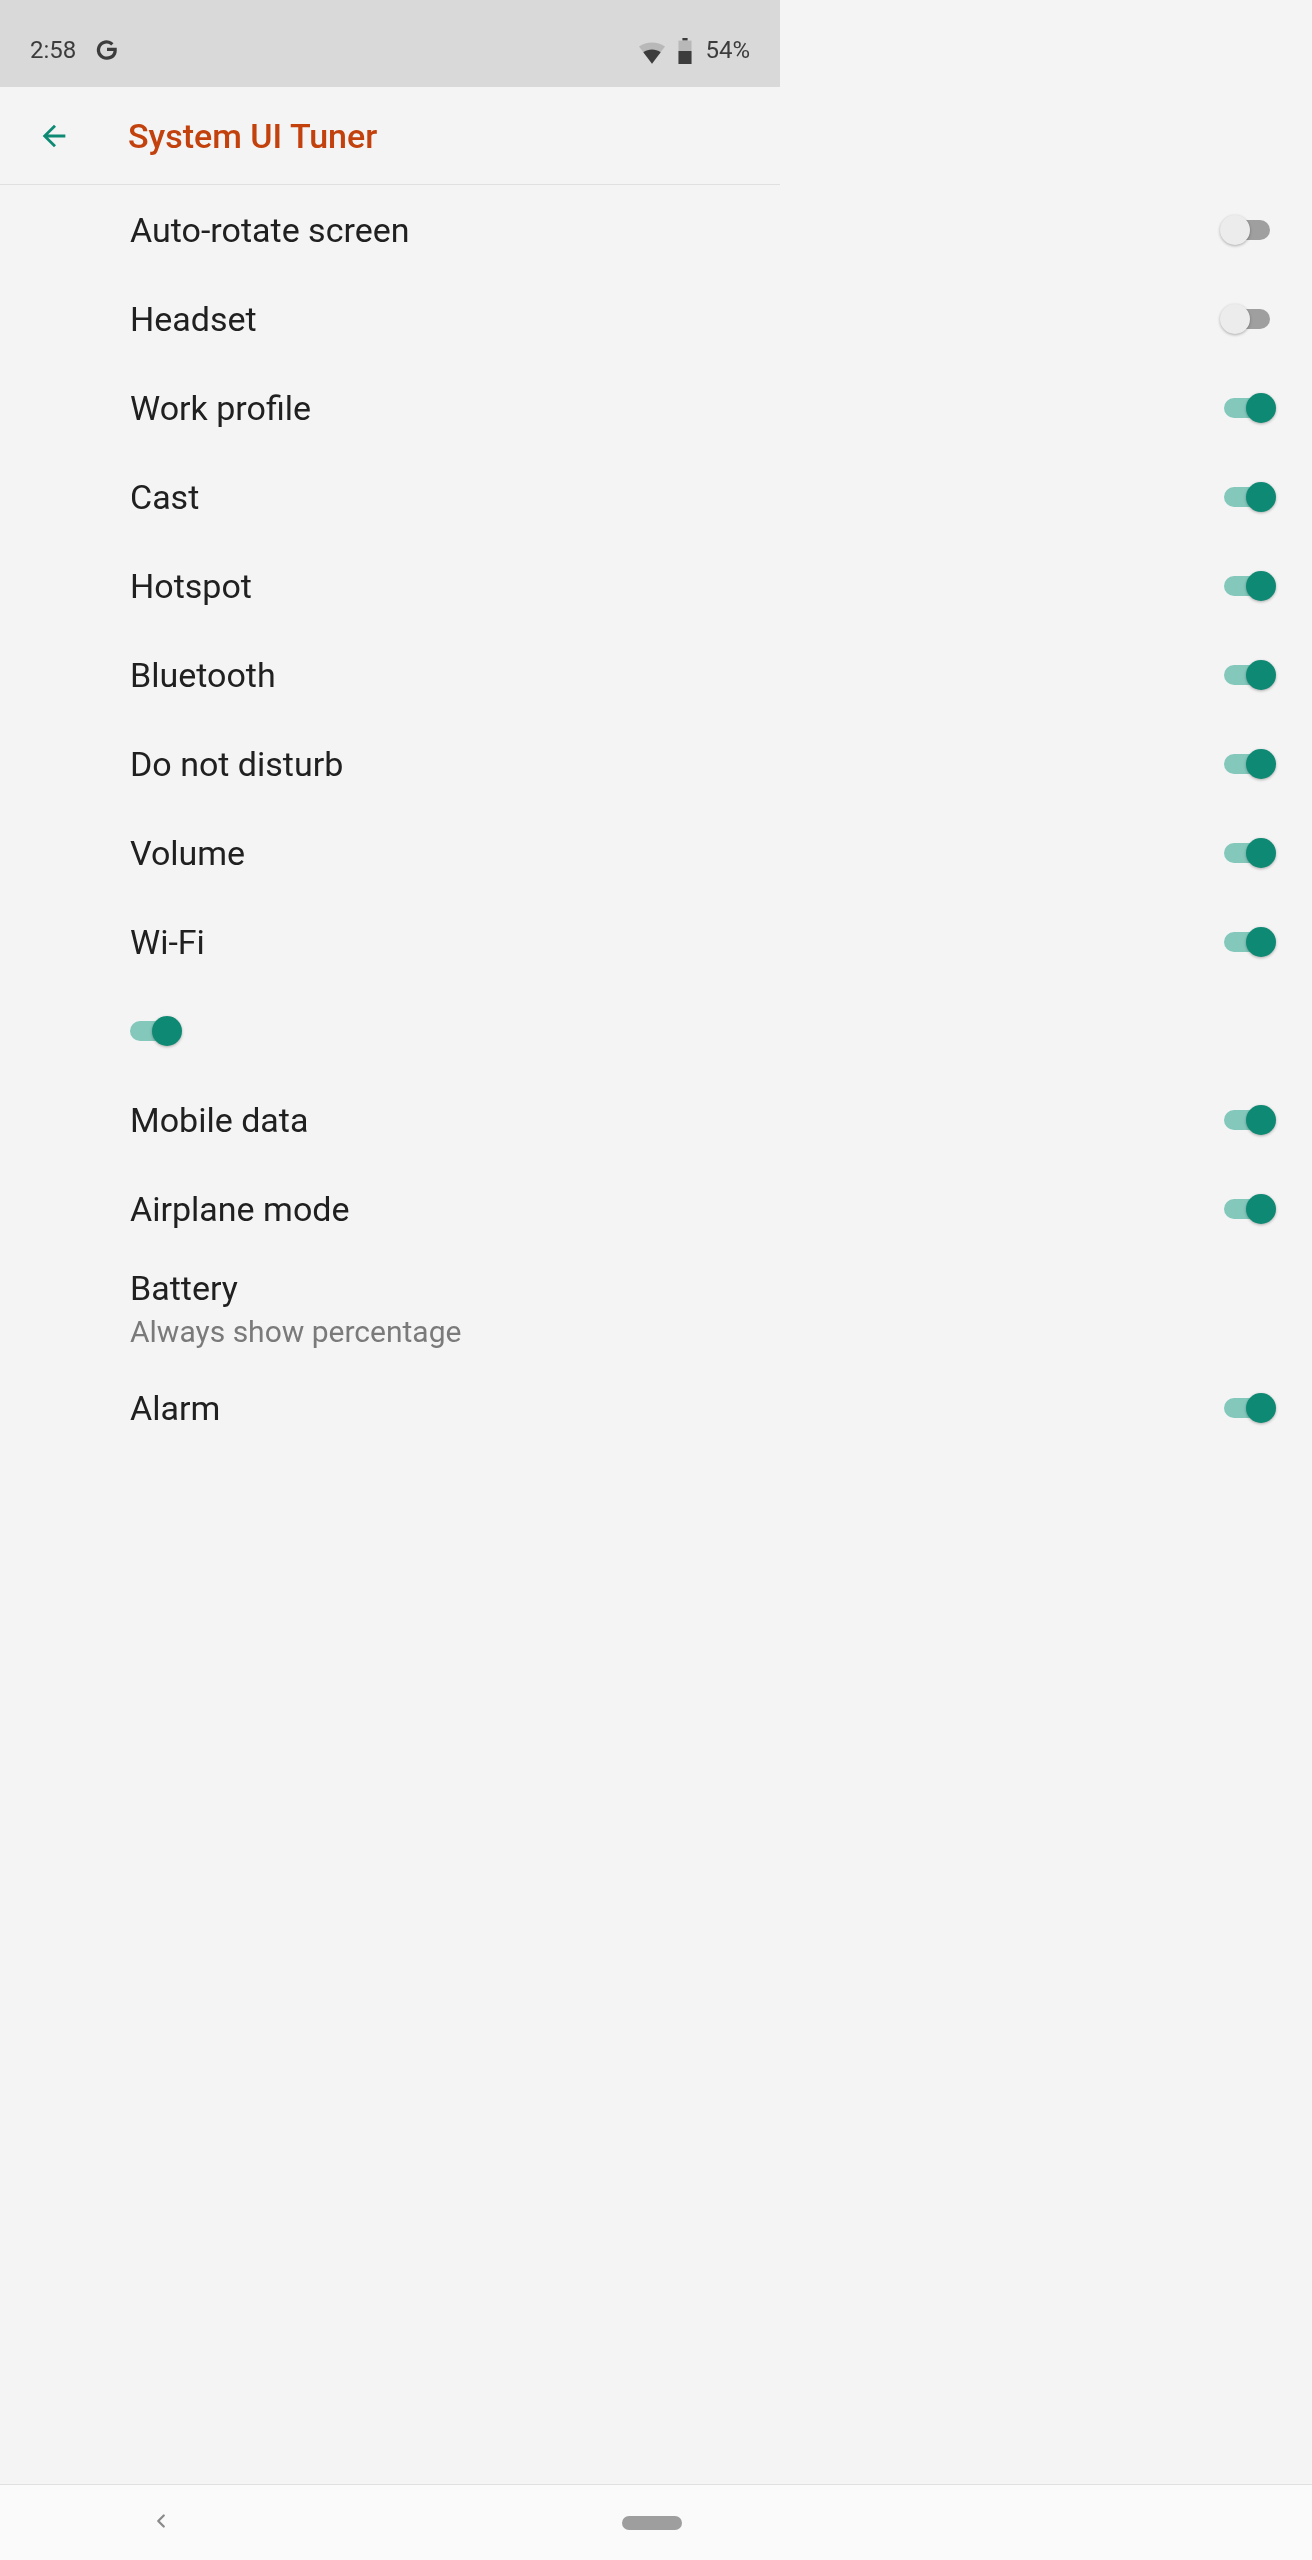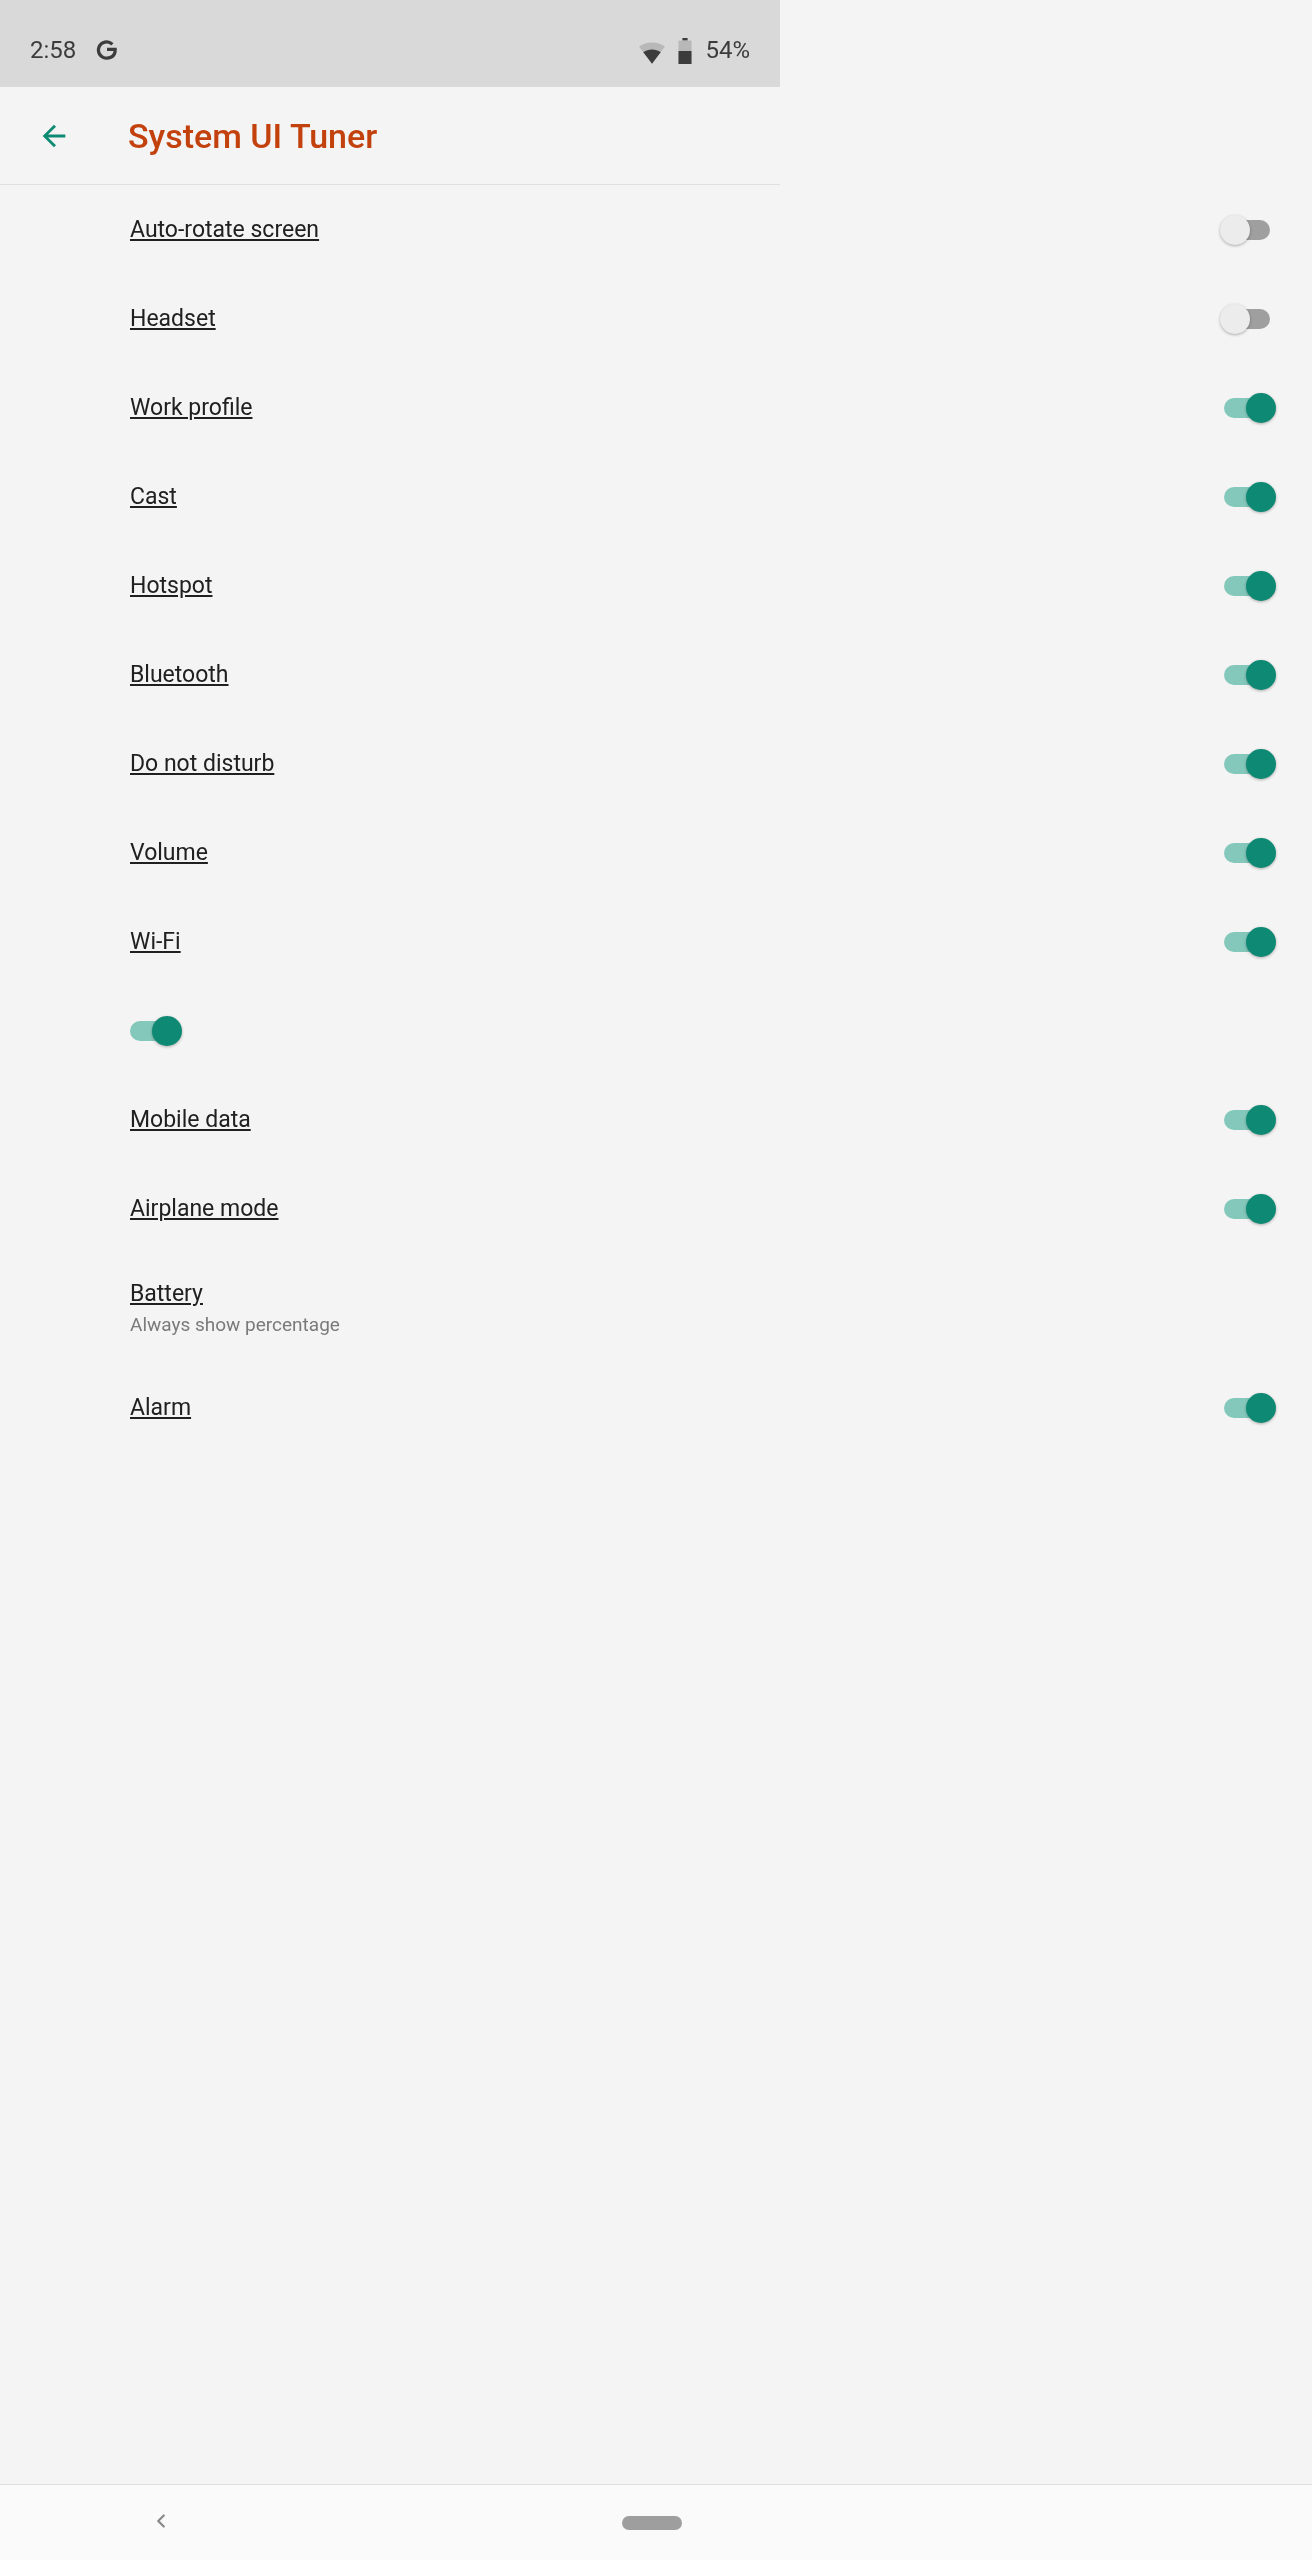--- a/index.html
+++ b/index.html
@@ -51,26 +51,25 @@
     display: flex;
     align-items: center;
     padding-left: 130px;
     padding-right: 32px;
     height: 89px;
   }
   .row .label {
     flex: 1;
   }
   .row .primary {
-    font-size: 23px;
+    font-size: 34px;
     color: #202020;
-    text-decoration: underline;
   }
   .row .secondary {
-    font-size: 19px;
+    font-size: 30px;
     color: #7a7a7a;
     margin-top: 6px;
   }
   .row.twoline { height: 110px; }
   
   .switch { position: relative; width: 56px; height: 34px; }
   .switch .track {
     position: absolute;
     top: 50%; left: 0;
     transform: translateY(-50%);

